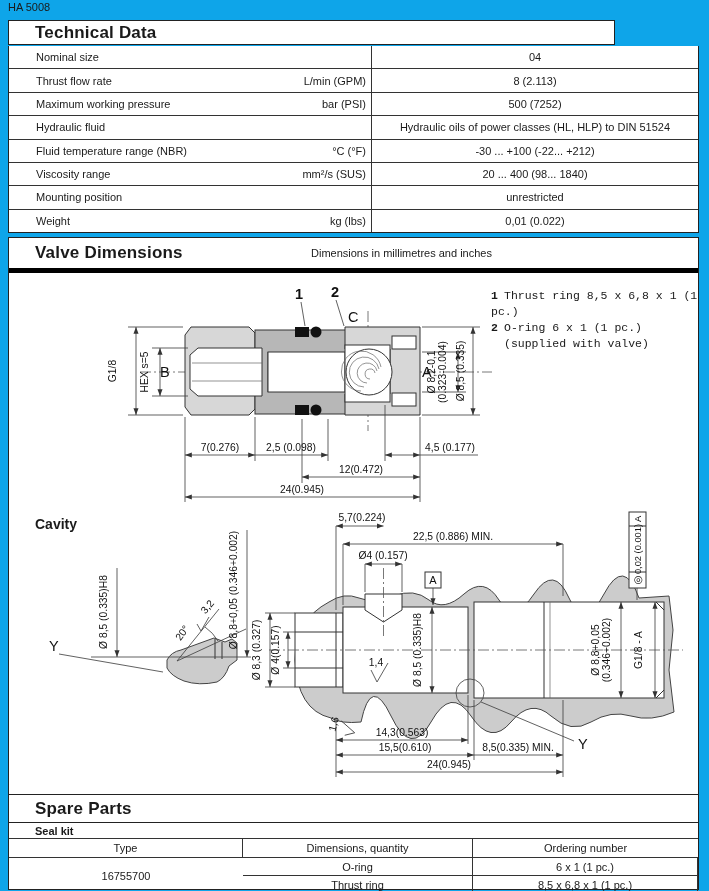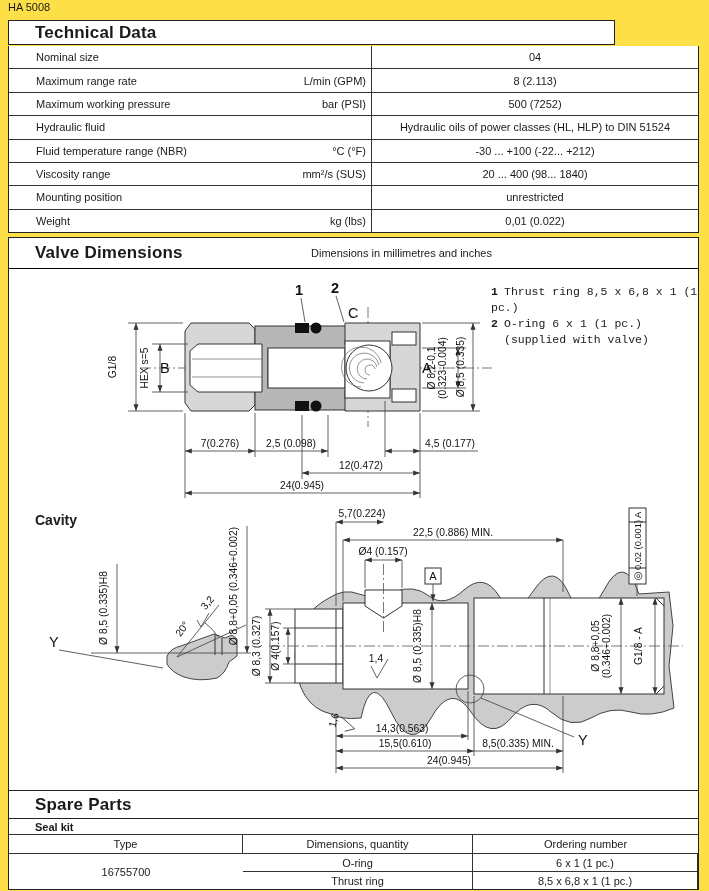--- a/index.html
+++ b/index.html
@@ -1,18 +1,18 @@
 <!DOCTYPE html>
 <html><head>
 <meta charset="utf-8">
 <style>
   html,body { margin:0; padding:0; background:#fff; }
   .page {
     position:relative; width:709px; height:891px; overflow:hidden;
-    background:#fde047; font-family:"Liberation Sans", sans-serif; color:#1a1a1a;
+    background:#0ea5e9; font-family:"Liberation Sans", sans-serif; color:#1a1a1a;
   }
   .doc-code { position:absolute; left:8px; top:1px; font-size:11px; }
 
   
   .tech-header {
     position:absolute; left:8px; top:20px; width:607px; height:25px;
     border:1px solid #222; box-sizing:border-box; background:#fff;
     display:flex; align-items:center;
   }
   .sec-title { font-size:17px; font-weight:bold; padding-left:26px; letter-spacing:.2px; }
@@ -29,21 +29,21 @@
     padding:0 5px 0 27px;
   }
   .td-unit { white-space:nowrap; }
   .td-value { flex:1; display:flex; align-items:center; justify-content:center; text-align:center; }
 
   
   .main-frame {
     position:absolute; left:8px; top:237px; width:691px; height:653px;
     border:1px solid #222; box-sizing:border-box; background:#fff;
   }
-  .vd-header { position:relative; height:30px; border-bottom:1px solid #000000; display:flex; align-items:center; }
+  .vd-header { position:relative; height:30px; border-bottom:5px solid #000000; display:flex; align-items:center; }
   .vd-subtitle { position:absolute; left:302px; top:9px; font-size:11px; }
   .drawing-area { position:relative; height:521px; }
 
   .parts-list { position:absolute; left:482px; top:15px; font-size:11.5px; line-height:16px;font-family:Liberation Mono, monospace; }
   .parts-list .num { font-weight:bold; display:inline-block; width:13px; }
   .parts-note { padding-left:13px; }
 
   .cavity-title { position:absolute; left:26px; top:243px; font-size:14px; font-weight:bold; }
 
   svg text { font-family:"Liberation Sans", sans-serif; fill:#111; }
@@ -85,21 +85,21 @@
   <div class="tech-table">
     <div class="td-row">
       <div class="td-left">
           <span>Nominal size</span>
           <span class="td-unit"></span>
         </div>
       <div class="td-value">04</div>
     </div>
     <div class="td-row">
       <div class="td-left">
-          <span>Maximum range rate</span>
+          <span>Thrust flow rate</span>
           <span class="td-unit">L/min (GPM)</span>
         </div>
       <div class="td-value">8 (2.113)</div>
     </div>
     <div class="td-row">
       <div class="td-left">
           <span>Maximum working pressure</span>
           <span class="td-unit">bar (PSI)</span>
         </div>
       <div class="td-value">500 (7252)</div>

